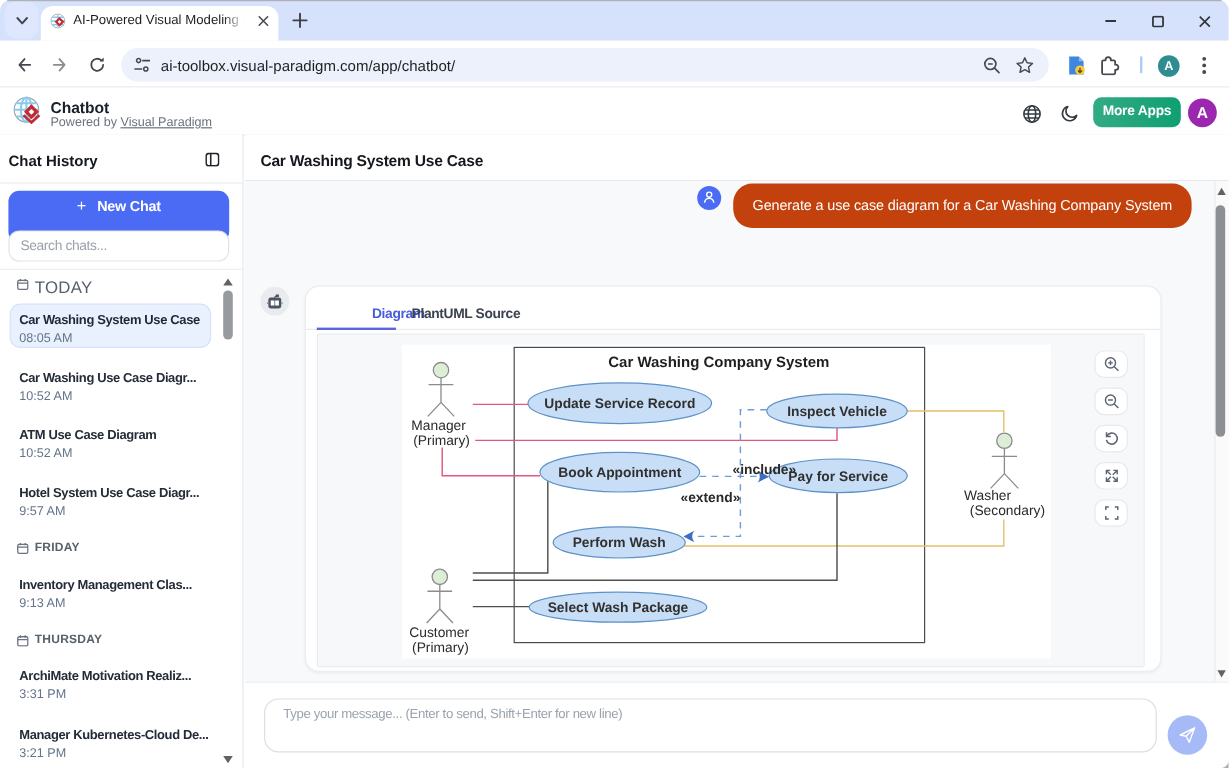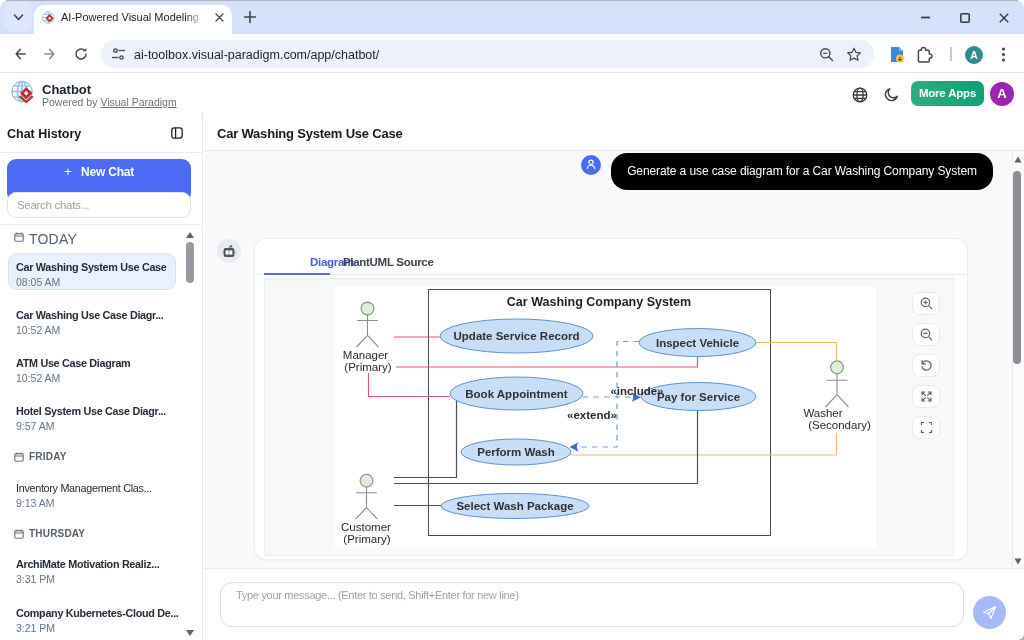--- a/index.html
+++ b/index.html
@@ -151,54 +151,54 @@
 
 <div class="abs" style="left:16px;top:405px;font-size:10.8px;font-weight:bold;color:#242c38;letter-spacing:-.3px;white-space:nowrap;">Hotel System Use Case Diagr...</div>
 <div class="abs" style="left:16px;top:420px;font-size:10.5px;color:#64748b;">9:57 AM</div>
 
 <svg class="abs" style="left:14px;top:452px;" width="10" height="10" viewBox="0 0 10 10">
     <rect x=".8" y="1.6" width="8.4" height="7.6" rx="1.2" stroke="#6b7280" stroke-width="1.1" fill="none"></rect>
     <path d="M.8 4 H9.2 M3 .4 V2.4 M7 .4 V2.4" stroke="#6b7280" stroke-width="1.1"></path>
   </svg>
 <div class="abs" style="left:29px;top:451px;font-size:10px;font-weight:bold;color:#57606b;letter-spacing:.2px;">FRIDAY</div>
 
-<div class="abs" style="left:16px;top:482px;font-size:10.8px;font-weight:normal;color:#242c38;letter-spacing:-.3px;white-space:nowrap;text-align:right;">Inventory Management Clas...</div>
+<div class="abs" style="left:16px;top:482px;font-size:10.8px;font-weight:bold;color:#242c38;letter-spacing:-.3px;white-space:nowrap;text-align:right;">Inventory Management Clas...</div>
 <div class="abs" style="left:16px;top:497px;font-size:10.5px;color:#64748b;">9:13 AM</div>
 
 <svg class="abs" style="left:14px;top:529px;" width="10" height="10" viewBox="0 0 10 10">
     <rect x=".8" y="1.6" width="8.4" height="7.6" rx="1.2" stroke="#6b7280" stroke-width="1.1" fill="none"></rect>
     <path d="M.8 4 H9.2 M3 .4 V2.4 M7 .4 V2.4" stroke="#6b7280" stroke-width="1.1"></path>
   </svg>
 <div class="abs" style="left:29px;top:528px;font-size:10px;font-weight:bold;color:#57606b;letter-spacing:.2px;">THURSDAY</div>
 
 <div class="abs" style="left:16px;top:558px;font-size:10.8px;font-weight:bold;color:#242c38;letter-spacing:-.3px;white-space:nowrap;">ArchiMate Motivation Realiz...</div>
 <div class="abs" style="left:16px;top:573px;font-size:10.5px;color:#64748b;">3:31 PM</div>
 
-<div class="abs" style="left:16px;top:607px;font-size:10.8px;font-weight:bold;color:#242c38;letter-spacing:-.3px;white-space:nowrap;">Company Kubernetes-Cloud De...</div>
+<div class="abs" style="left:16px;top:607px;font-size:10.8px;font-weight:bold;color:#242c38;letter-spacing:-.3px;white-space:nowrap;">Manager Kubernetes-Cloud De...</div>
 <div class="abs" style="left:16px;top:622px;font-size:10.5px;color:#64748b;">3:21 PM</div>
 
 <svg class="abs" style="left:185px;top:231px;" width="10" height="8" viewBox="0 0 10 8">
     <path d="M5 1 L9 7 H1 Z" fill="#5f6368"></path>
   </svg>
 <div class="abs" style="left:186px;top:242px;width:8px;height:41px;background:#979a9e;border-radius:4px;"></div>
 <svg class="abs" style="left:185px;top:629px;" width="10" height="8" viewBox="0 0 10 8">
     <path d="M5 7 L9 1 H1 Z" fill="#5f6368"></path>
   </svg>
 
 <div class="abs" style="left:204px;top:112px;width:820px;height:39px;background:#fff;border-bottom:1px solid #e6e8ec;"></div>
 <div class="abs" style="left:217px;top:126px;font-size:13px;font-weight:bold;color:#15191f;letter-spacing:-.2px;">Car Washing System Use Case</div>
 
 <div class="abs" id="chatarea" style="left:204px;top:151px;width:820px;height:417px;background:#f8f9fb;"></div>
 
 <div class="abs" style="left:581px;top:155px;width:20px;height:20px;border-radius:50%;background:#4b6bf5;"></div>
 <svg class="abs" style="left:586px;top:159px;" width="10" height="11" viewBox="0 0 10 11">
     <circle cx="5" cy="3.2" r="2.1" fill="none" stroke="#fff" stroke-width="1.2"></circle>
     <path d="M1.2 10 a3.8 3.8 0 0 1 7.6 0" fill="none" stroke="#fff" stroke-width="1.2"></path>
   </svg>
-<div class="abs" style="left:611px;top:153px;width:382px;height:37px;background:#000000;border-radius:16px;color:#fff;font-size:12px;letter-spacing:-.1px;text-align:center;line-height:37px;">Generate a use case diagram for a Car Washing Company System</div>
+<div class="abs" style="left:611px;top:153px;width:382px;height:37px;background:#c2410c;border-radius:16px;color:#fff;font-size:12px;letter-spacing:-.1px;text-align:center;line-height:37px;">Generate a use case diagram for a Car Washing Company System</div>
 
 <div class="abs" style="left:217px;top:239px;width:24px;height:24px;border-radius:50%;background:#e9ebef;"></div>
 <svg class="abs" style="left:221px;top:243px;" width="16" height="16" viewBox="0 0 16 16">
   <path d="M7.5 5 L9.3 3.4 M9.3 2.9 h1.6 v1 h-1.6 z" stroke="#4b5563" stroke-width="1" fill="#4b5563"></path>
   <rect x="2.6" y="5" width="10.8" height="9" rx="2" fill="#4b5563"></rect>
   <rect x="4.6" y="7.4" width="3.1" height="4.2" fill="#fff"></rect>
   <rect x="8.3" y="7.4" width="3.1" height="4.2" fill="#fff"></rect>
   <path d="M1.2 9.5 q.7 -1 1.4 0 q-.7 1 -1.4 0 Z M14.8 9.5 q-.7 -1 -1.4 0 q.7 1 1.4 0 Z" fill="#4b5563"></path>
 </svg>
 

